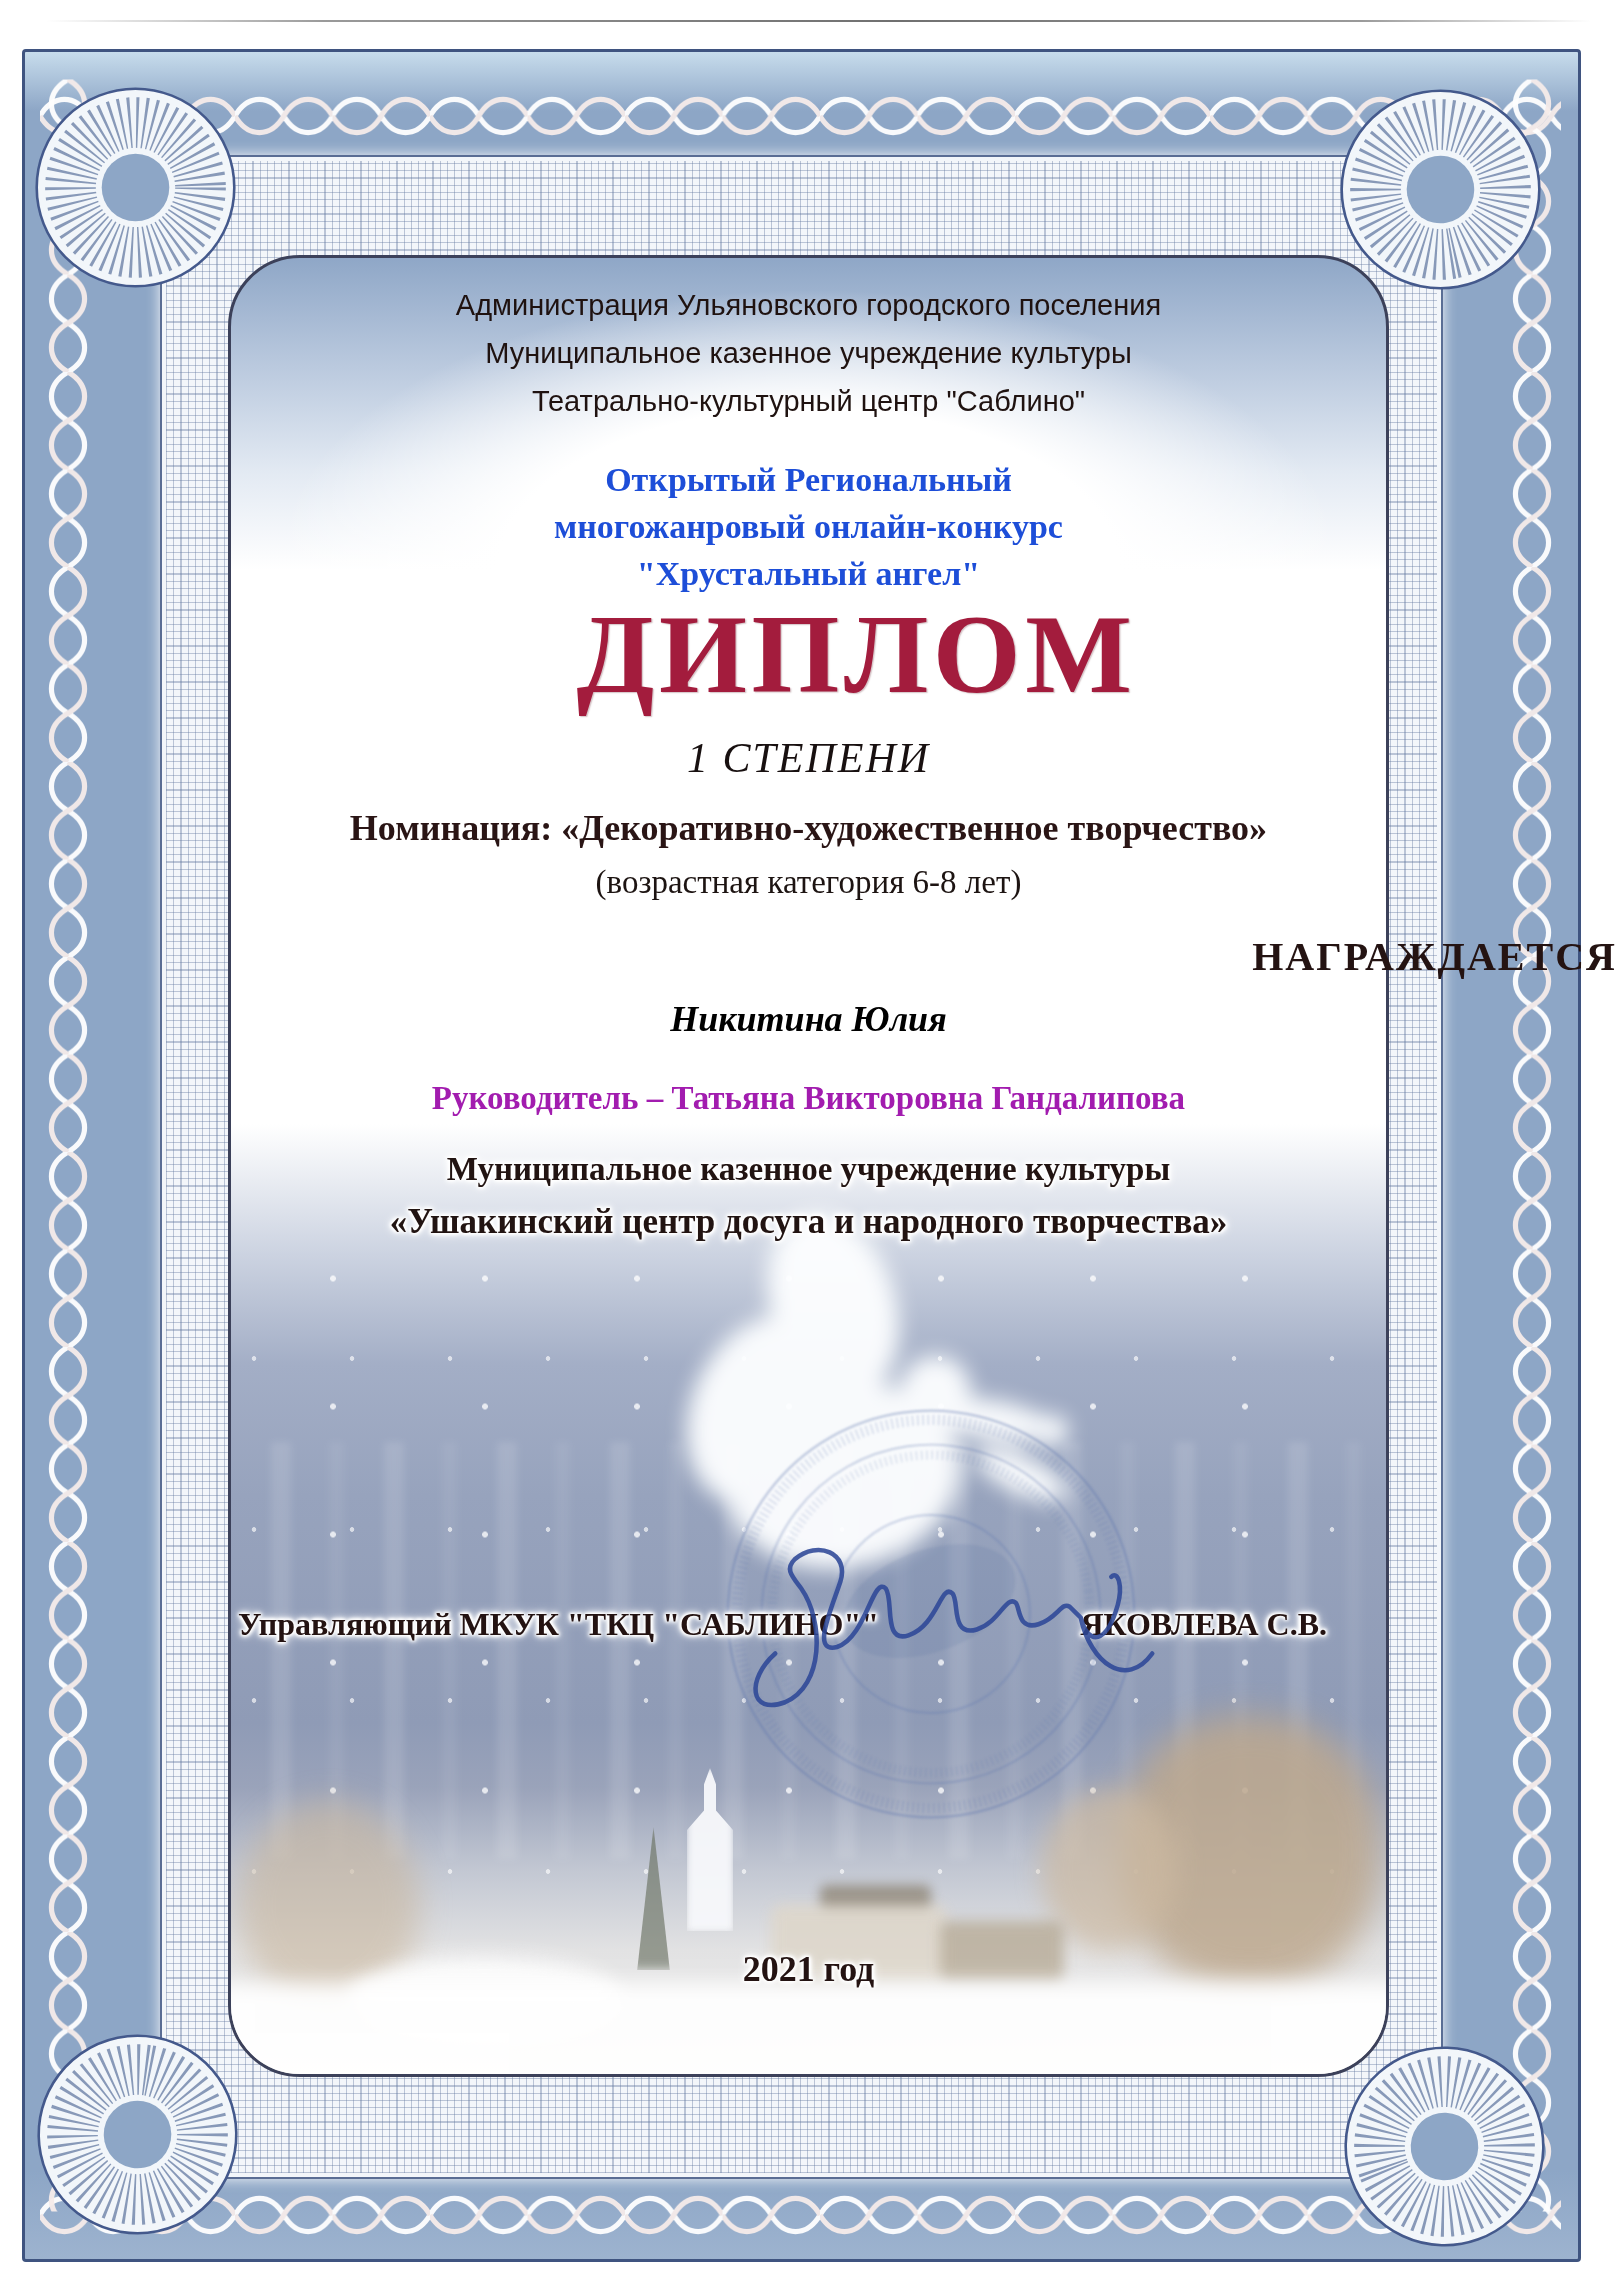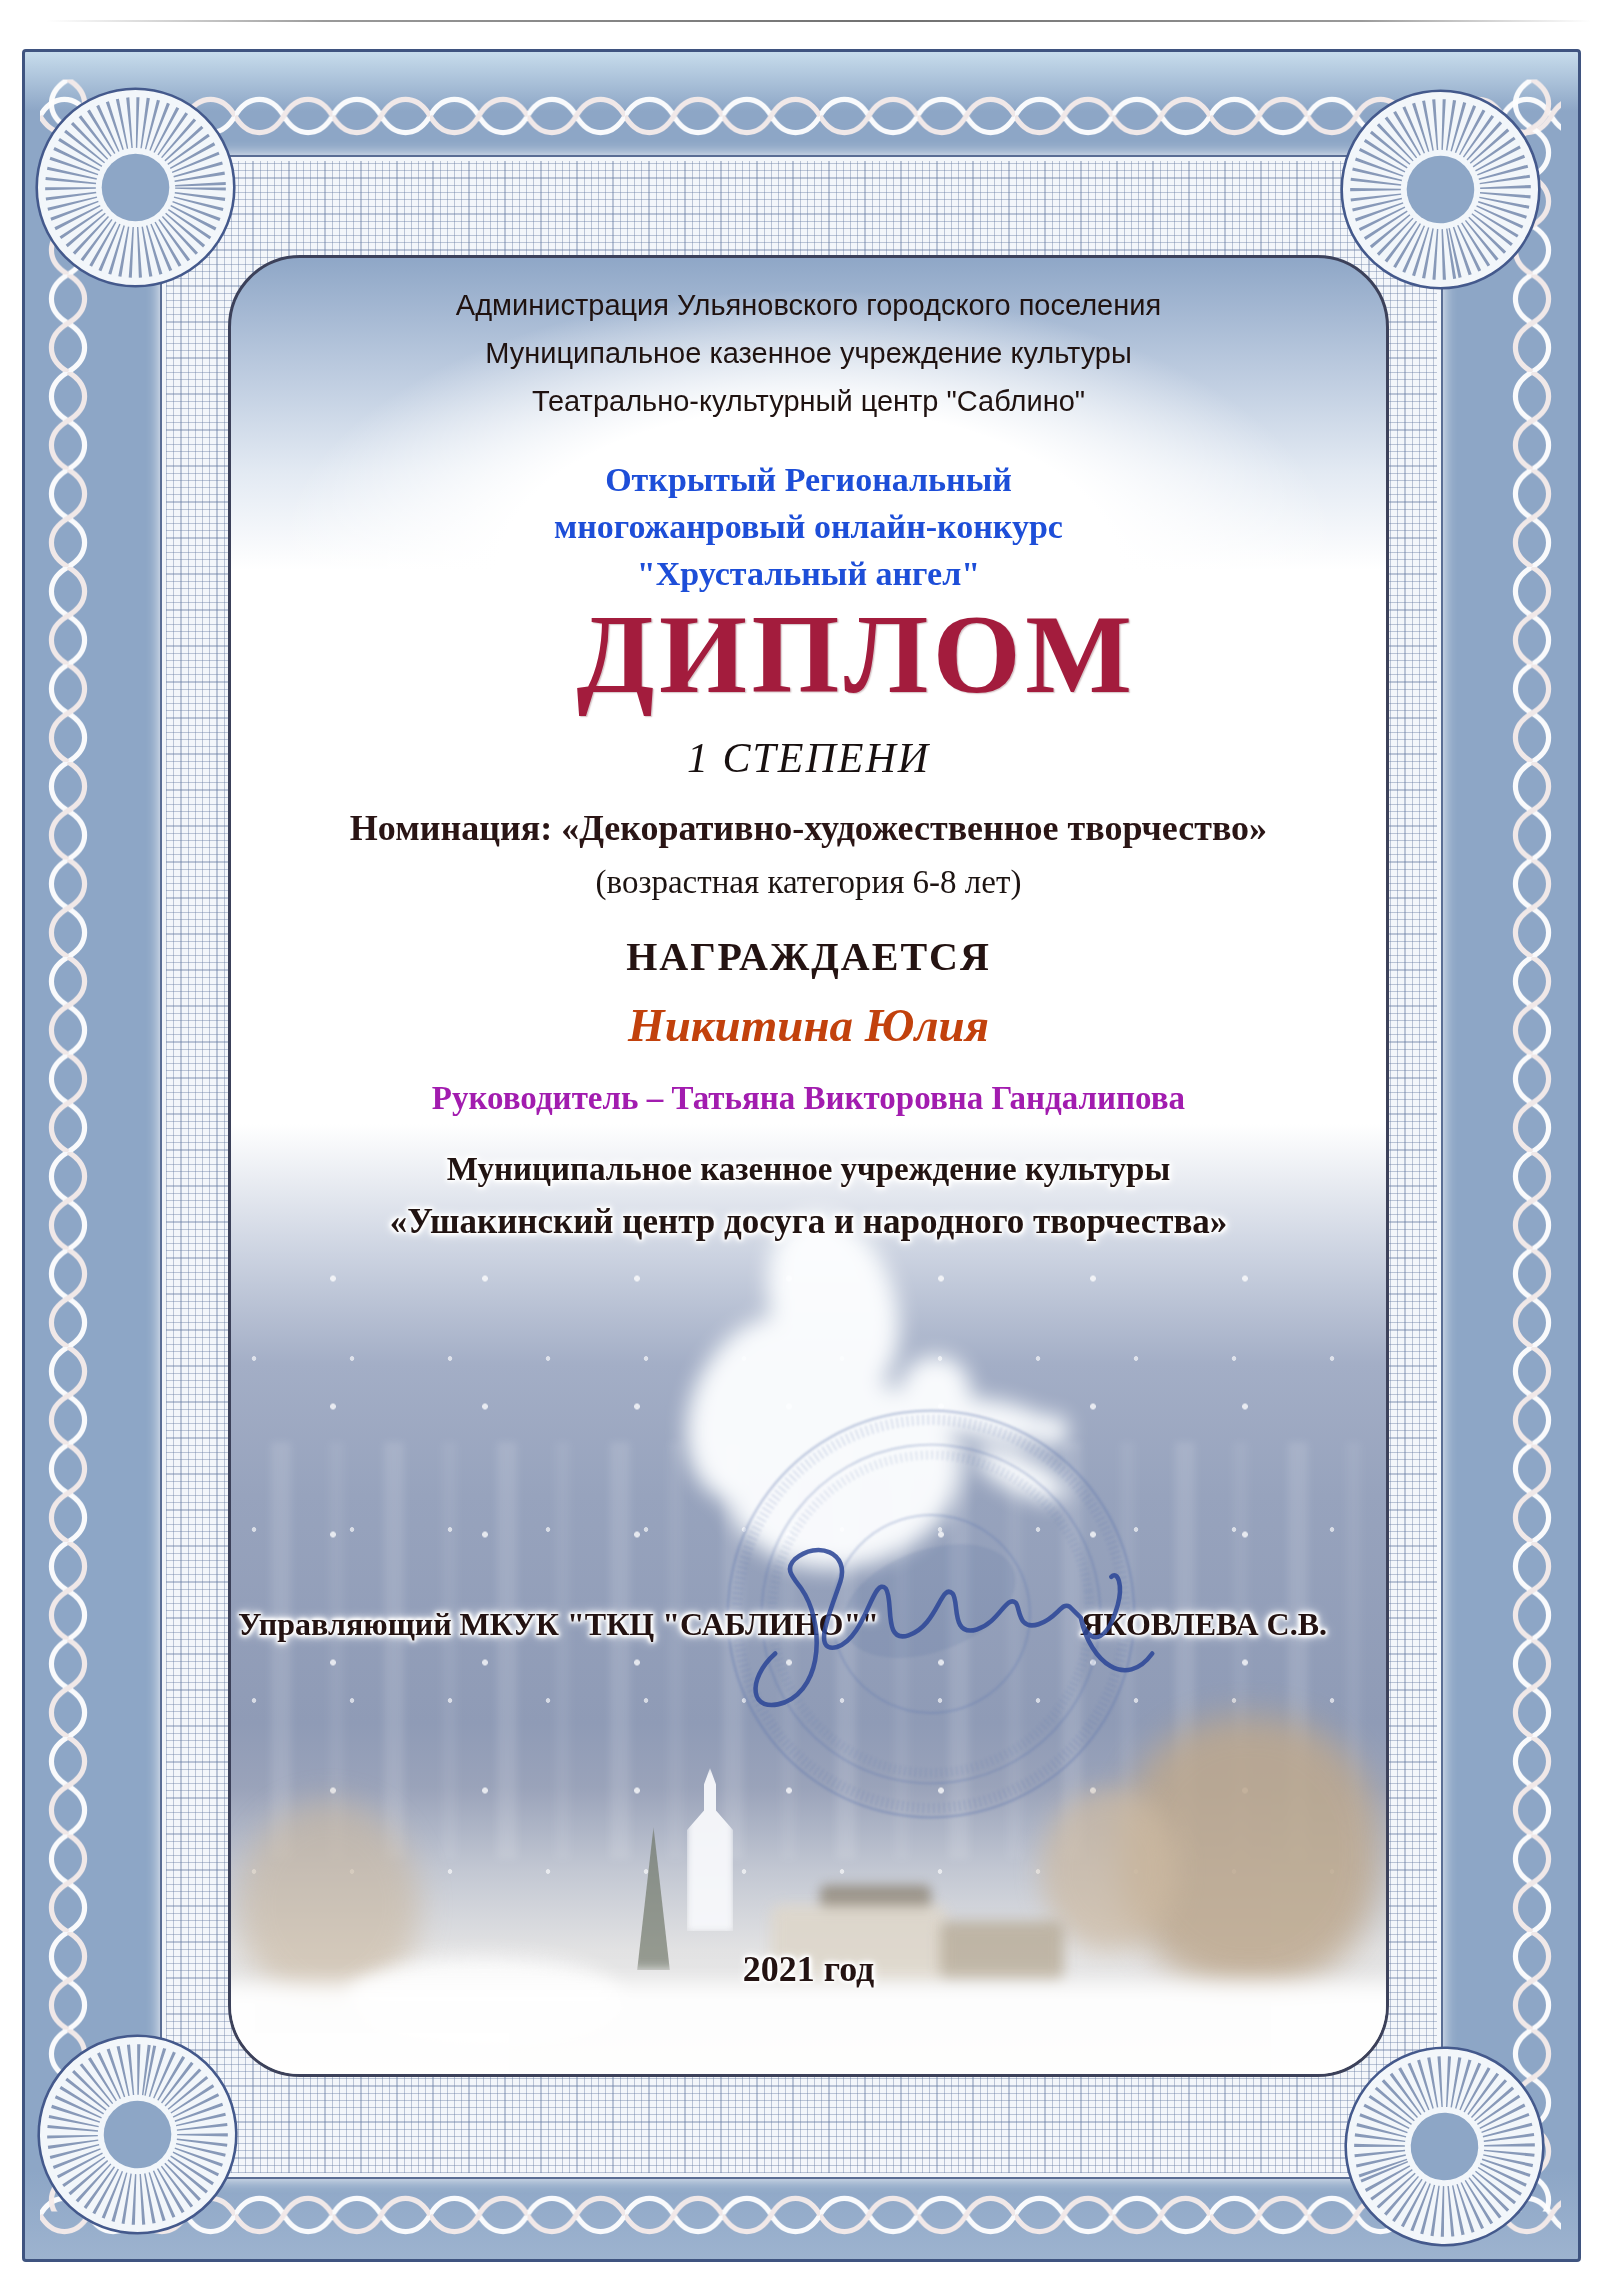--- a/index.html
+++ b/index.html
@@ -79,22 +79,22 @@
   
   .txt{position:absolute;left:0;width:100%;text-align:center;z-index:4;color:#241312;}
   .org{top:281px;font-family:"Liberation Sans",sans-serif;font-weight:400;
        font-size:29px;line-height:48px;color:#1f1210;}
   .contest{top:456px;font-weight:700;font-size:34px;line-height:47px;color:#1d4ed8;}
   .title{top:587px;font-weight:700;font-size:113px;line-height:134px;letter-spacing:4.6px;color:#a31c3d;
          text-shadow:1.3px 1.3px 1.3px rgba(80,10,25,.25);padding-left:48px;}
   .degree{top:734px;font-style:italic;font-size:42px;letter-spacing:2px;color:#181010;}
   .nomination{top:807px;font-weight:700;font-size:36px;color:#2a1515;}
   .agecat{top:864px;font-size:33px;color:#1d1412;}
-  .awarded{top:933px;font-weight:700;font-size:40px;letter-spacing:2px;color:#241312;}
-  .recipient{top:998px;font-weight:700;font-style:italic;font-size:47px;color:#c2410c;}
+  .awarded{top:933px;font-weight:700;font-size:40px;letter-spacing:2px;color:#241312;text-align:right;}
+  .recipient{top:998px;font-weight:700;font-style:italic;font-size:36px;color:#000000;}
   .supervisor{top:1080px;font-weight:700;font-size:33px;color:#a21caf;}
   .glow{text-shadow:0 0 7.8px #fff,0 0 7.8px #fff,0 0 13px #fff,1.3px 1.3px 3.3px #fff,-1.3px -1.3px 3.3px #fff,1.3px -1.3px 3.3px #fff,-1.3px 1.3px 3.3px #fff;}
   .inst1{top:1151px;font-weight:700;font-size:33px;color:#221412;}
   .inst2{top:1202px;font-weight:700;font-size:35px;color:#221412;}
   .sig-row{position:absolute;top:1606px;left:238px;right:290px;z-index:4;
     display:flex;justify-content:space-between;align-items:baseline;
     font-weight:700;font-size:32px;color:#241312;}
   .year{top:1905px;font-weight:700;font-size:36px;color:#241312;margin-top:43px;}
 
   .stamp{position:absolute;left:703px;top:1386px;z-index:3;filter:blur(0.8px);}

